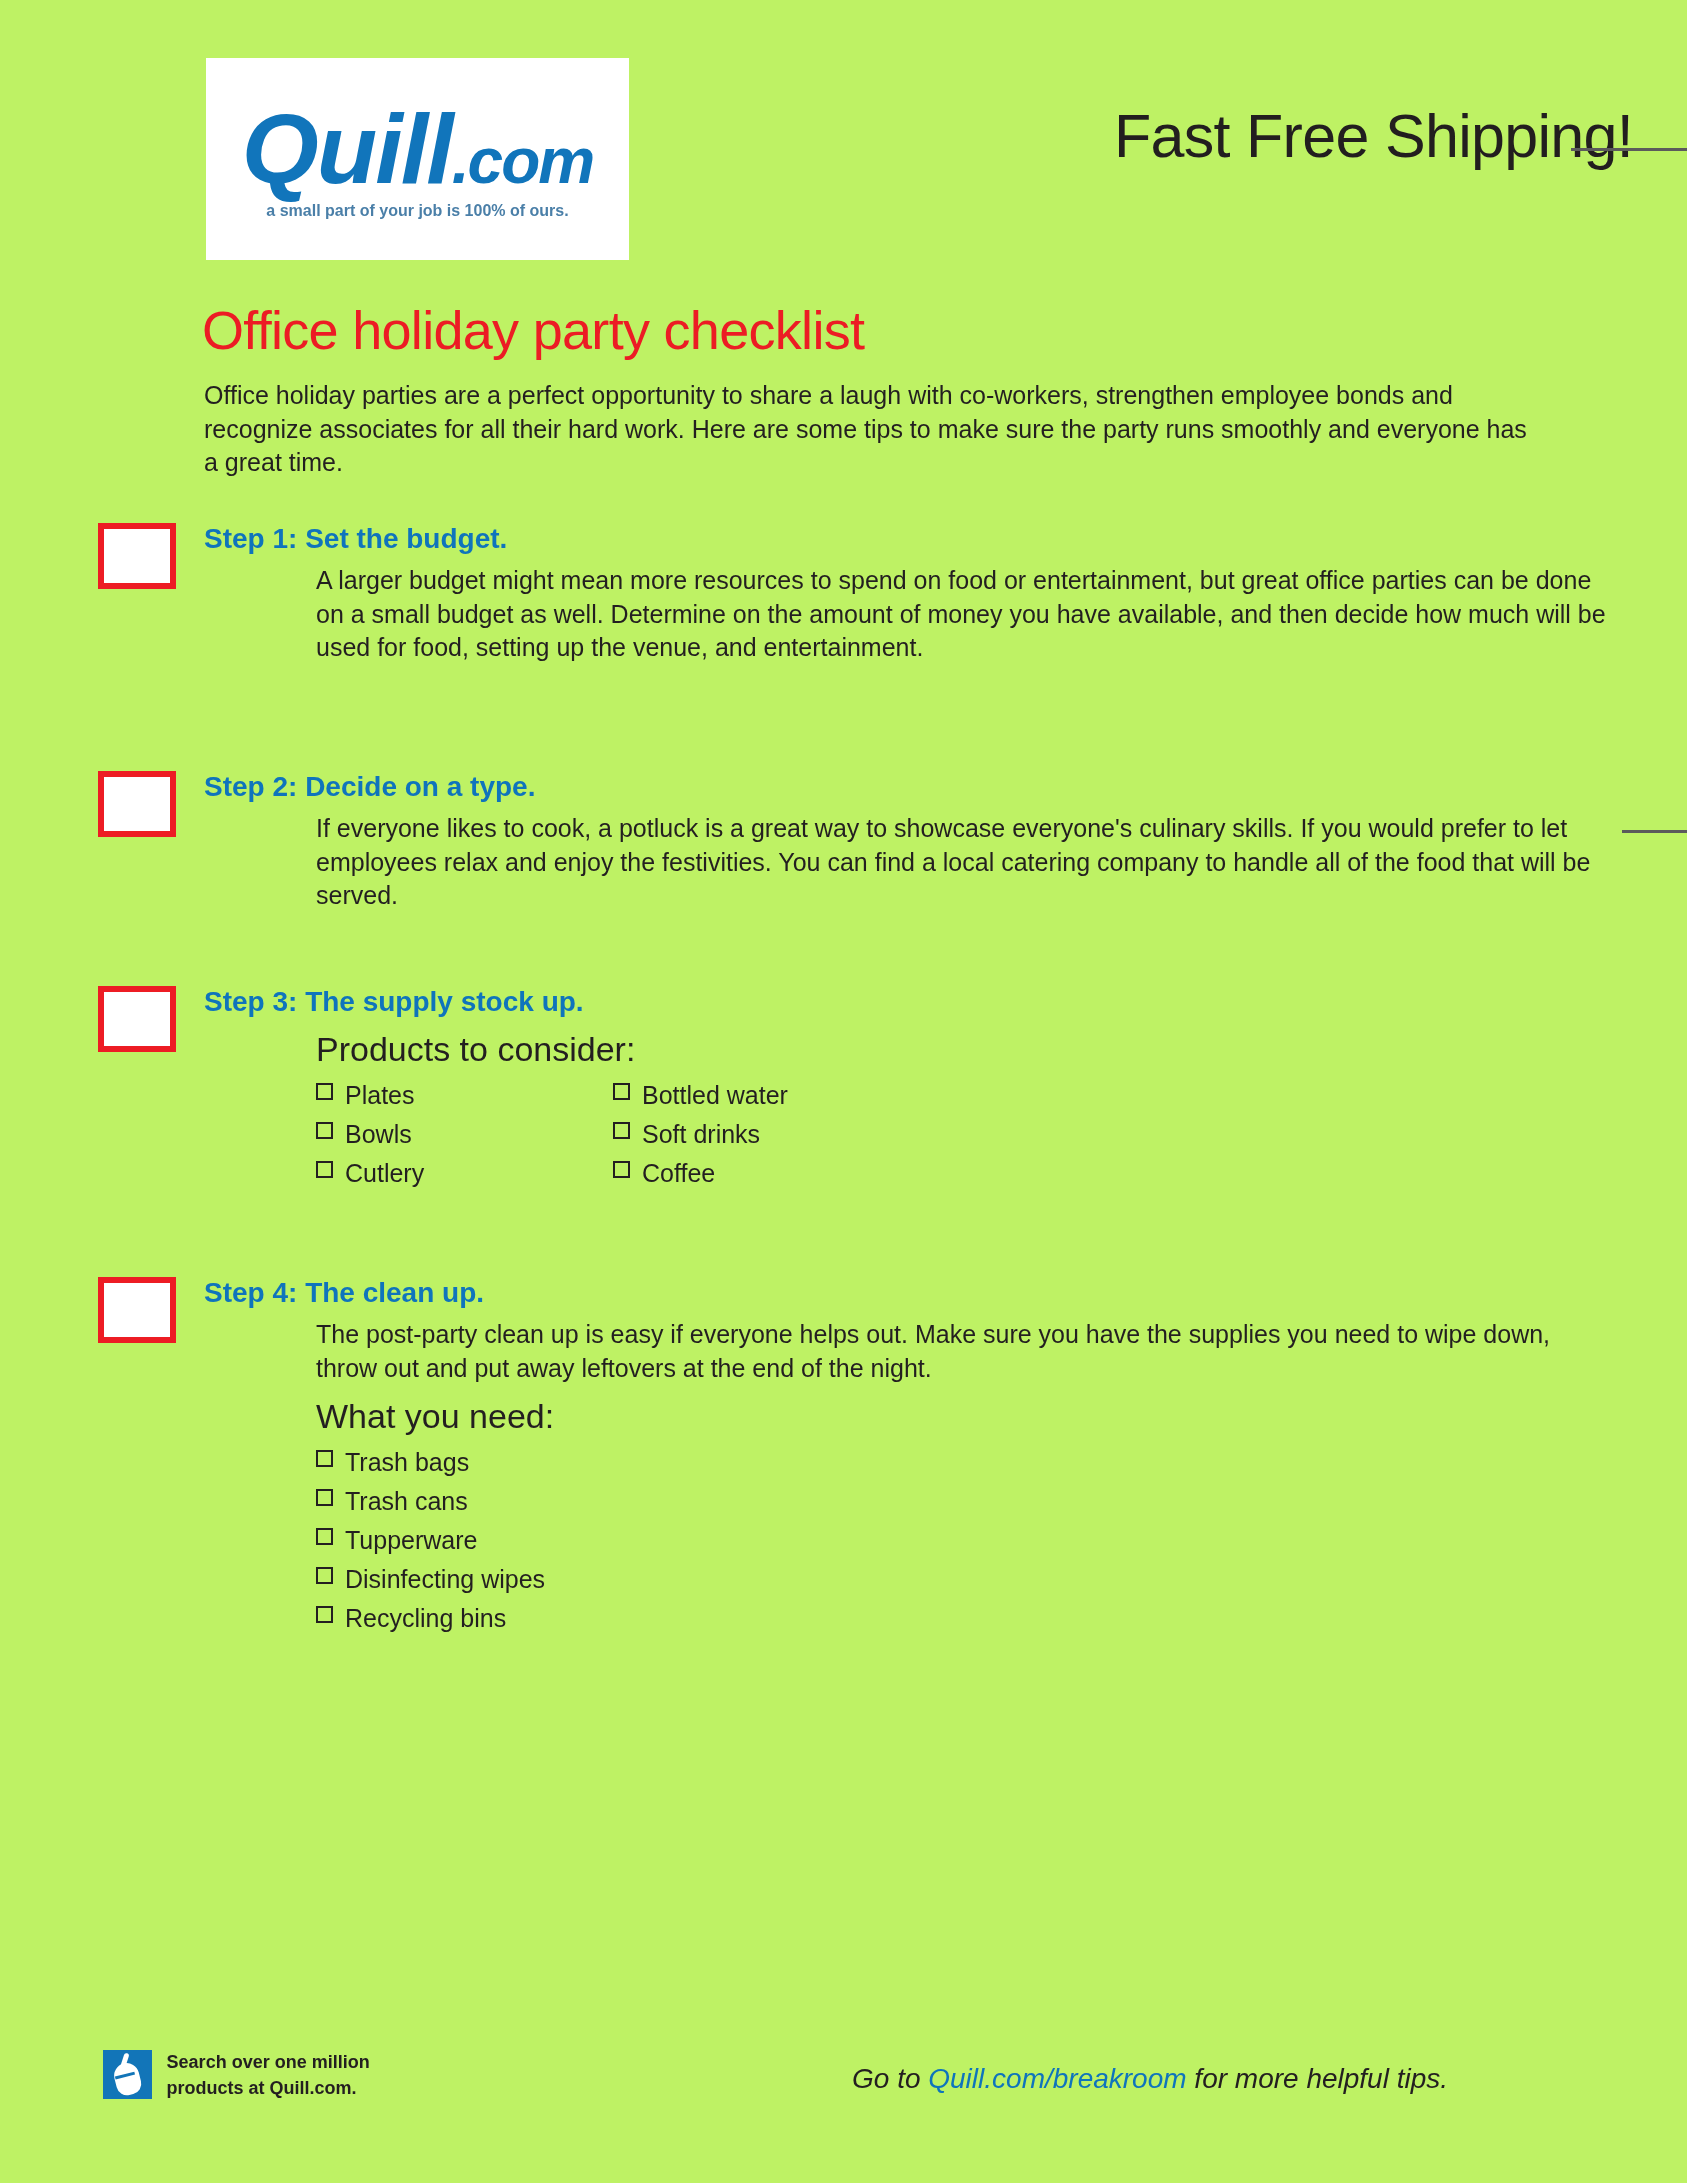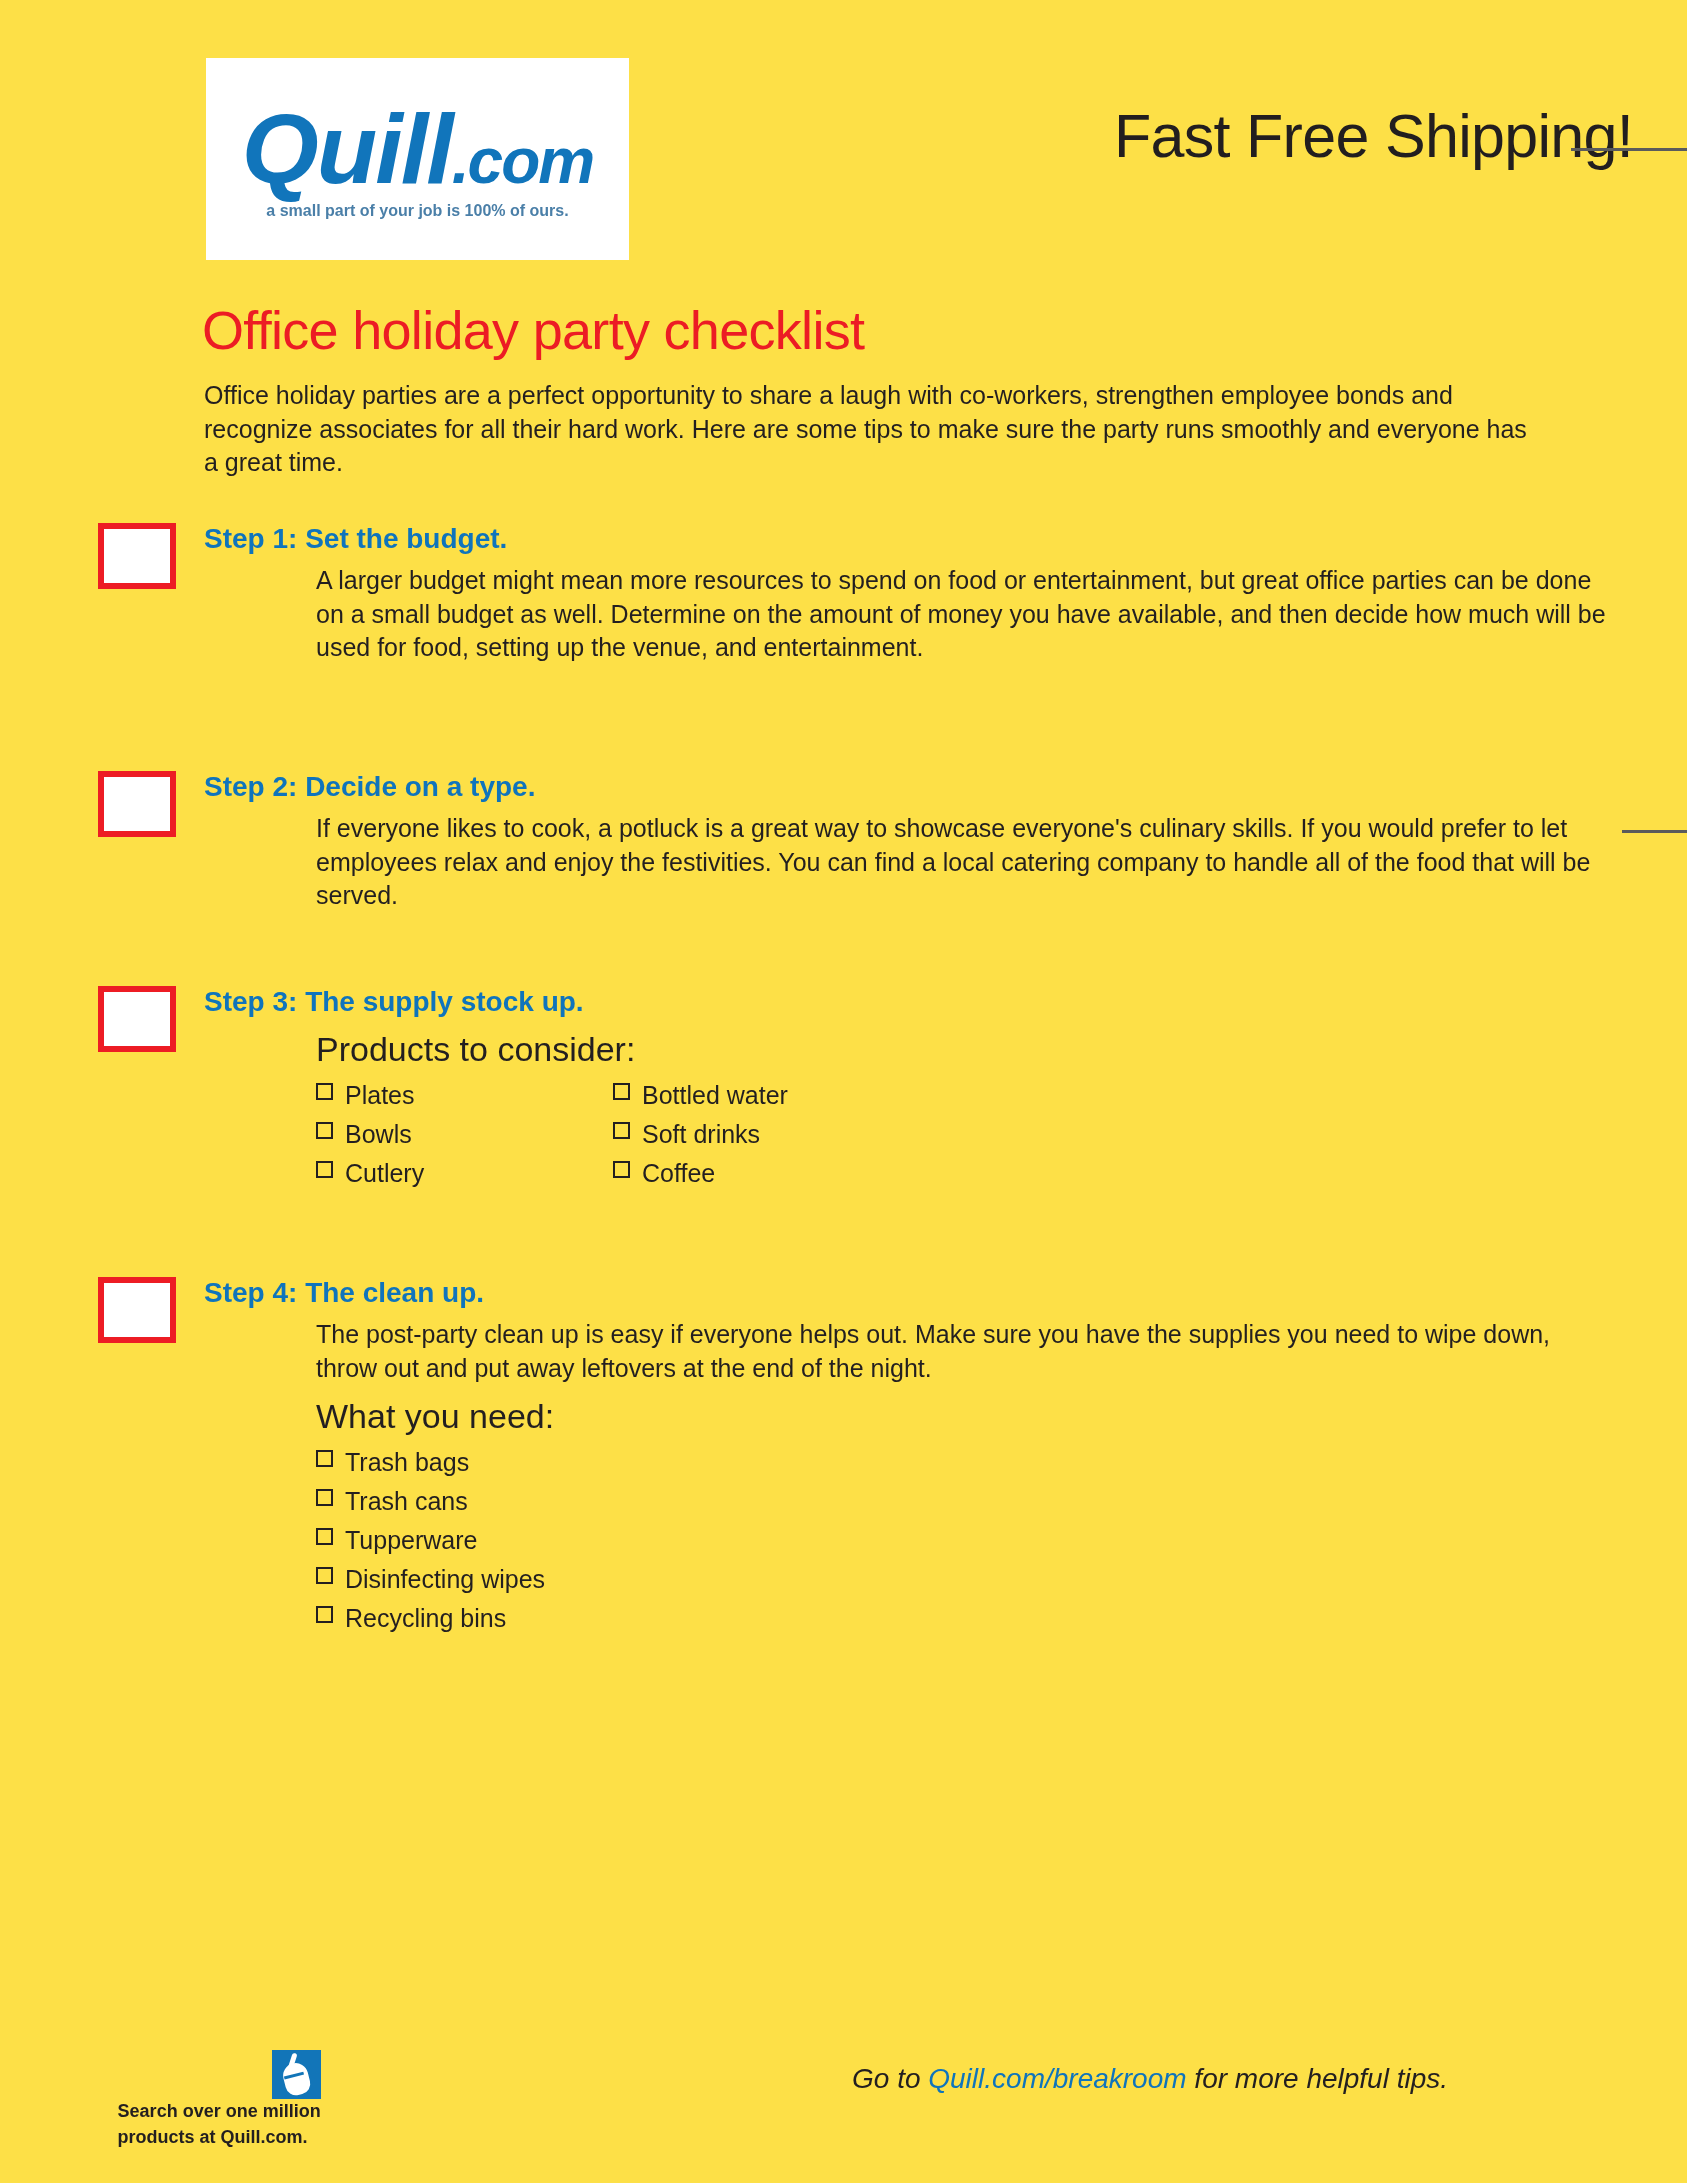--- a/index.html
+++ b/index.html
@@ -4,21 +4,21 @@
 <style>
   html, body {
     margin: 0;
     padding: 0;
     background: #000000;
   }
   .page {
     position: relative;
     width: 1687px;
     height: 2183px;
-    background: #fde047;
+    background: #bef264;
     overflow: hidden;
     font-family: "Liberation Sans", sans-serif;
   }
 
   
   .logo-box {
     position: absolute;
     left: 206px;
     top: 58px;
     width: 423px;
@@ -158,22 +158,21 @@
     background: transparent;
   }
   .cb-list { margin: 10.6px 0 0 112px; }
 
   
   .footer-left {
     position: absolute;
     left: 103px;
     top: 2050px;
     display: flex;
-    align-items: flex-end;
-    flex-direction: column;
+    align-items: flex-start;
   }
   .mouse-icon {
     width: 49px;
     height: 49px;
     background: #1275B8;
     position: relative;
     flex: 0 0 auto;
     overflow: hidden;
   }
   .mouse-icon .m-body {

